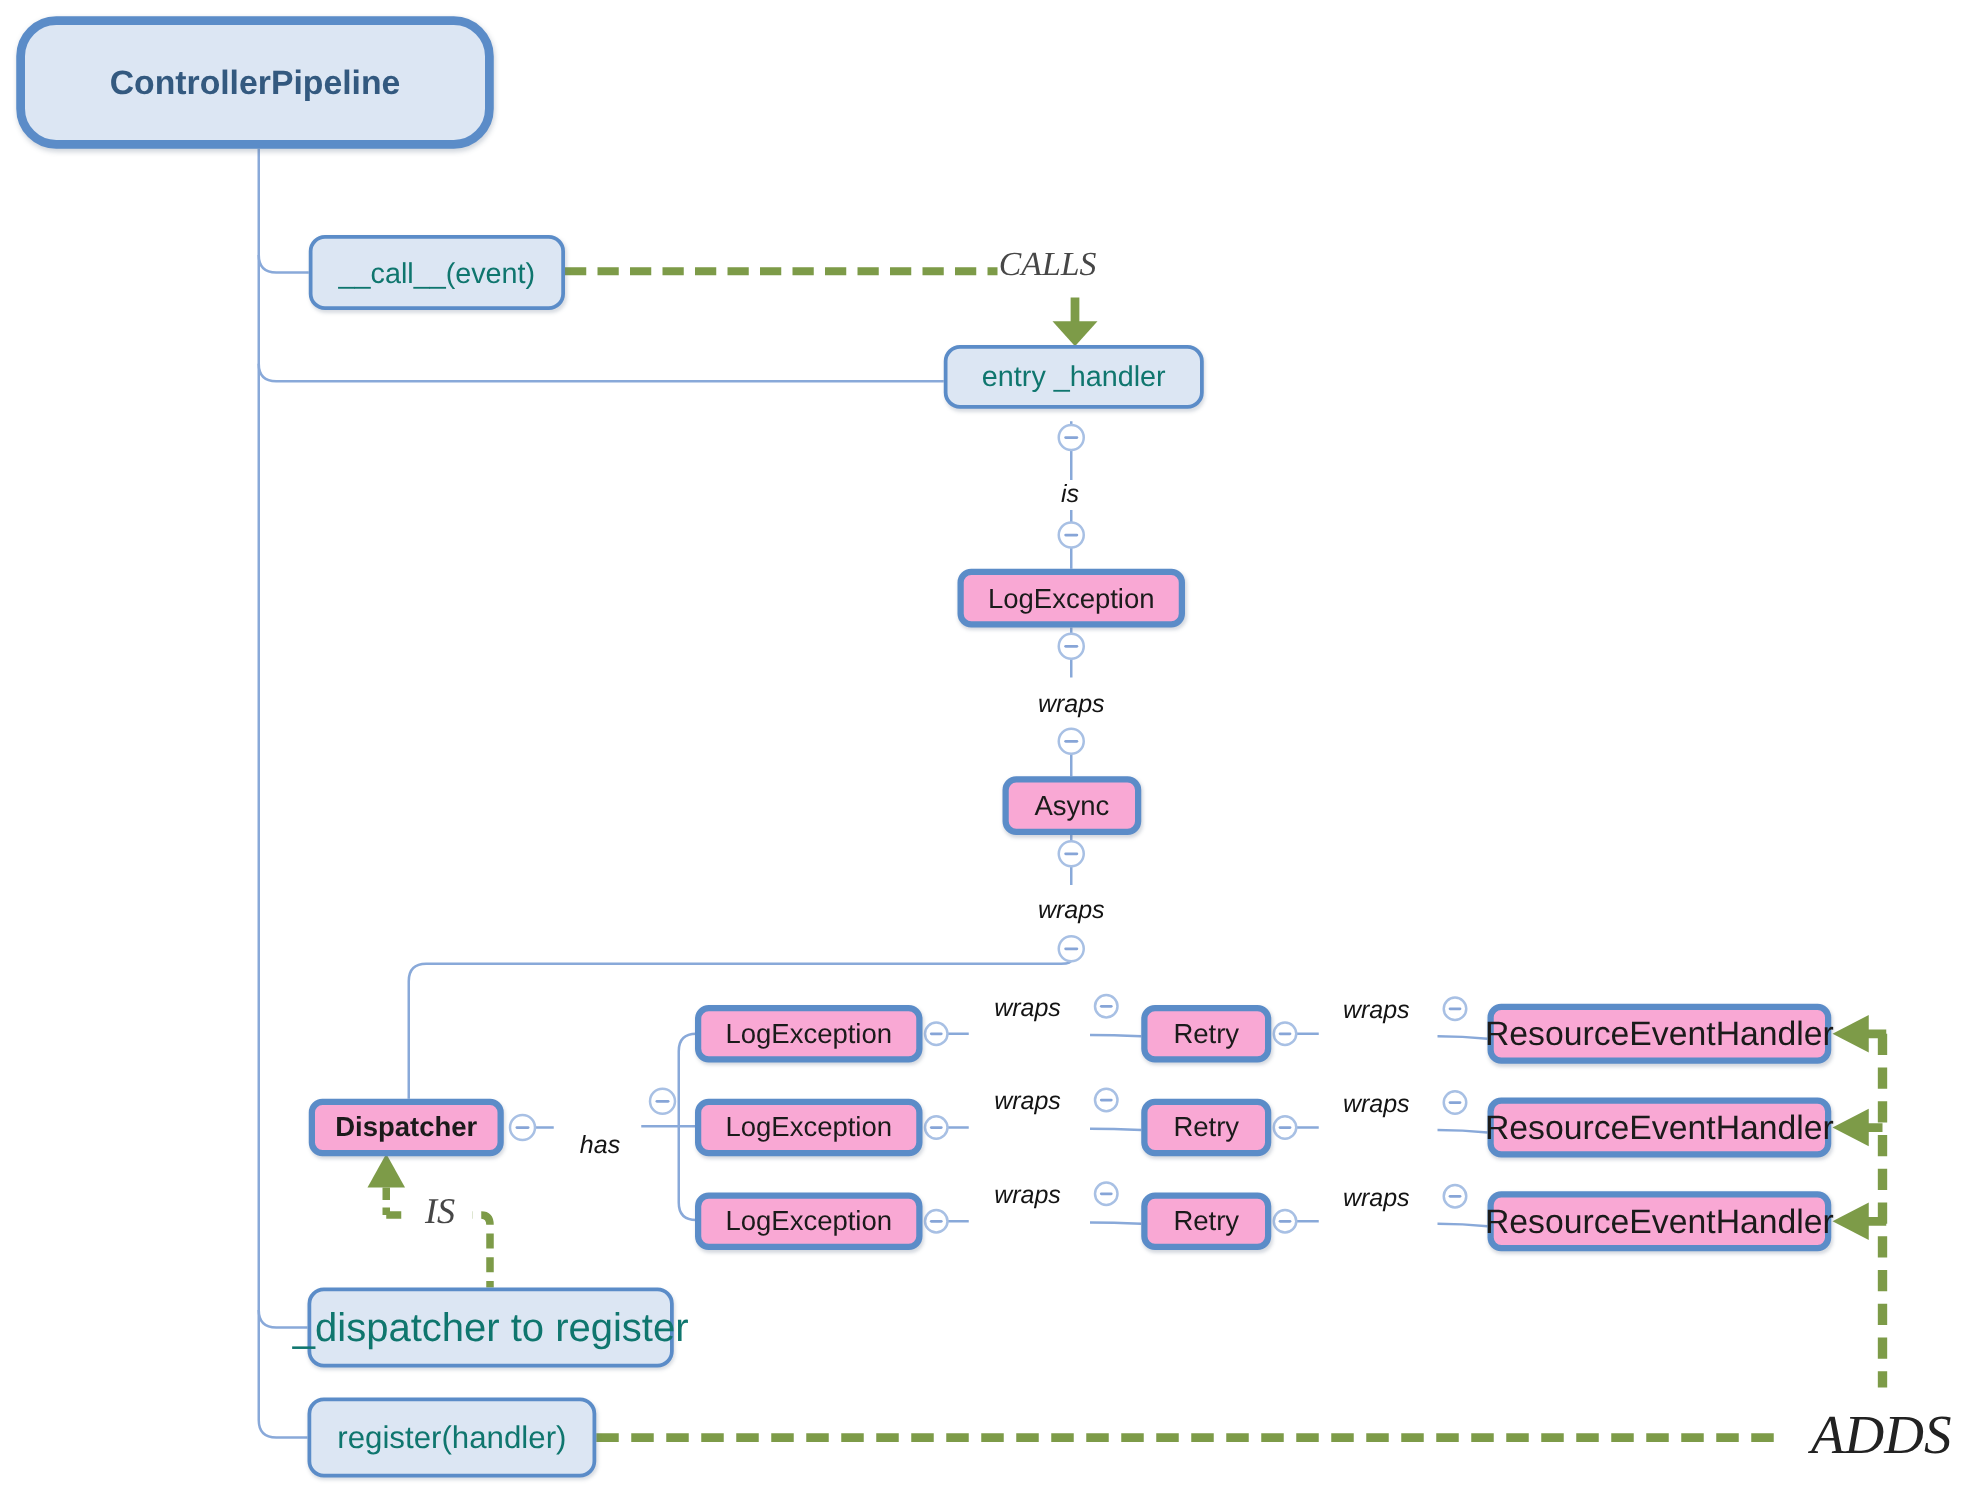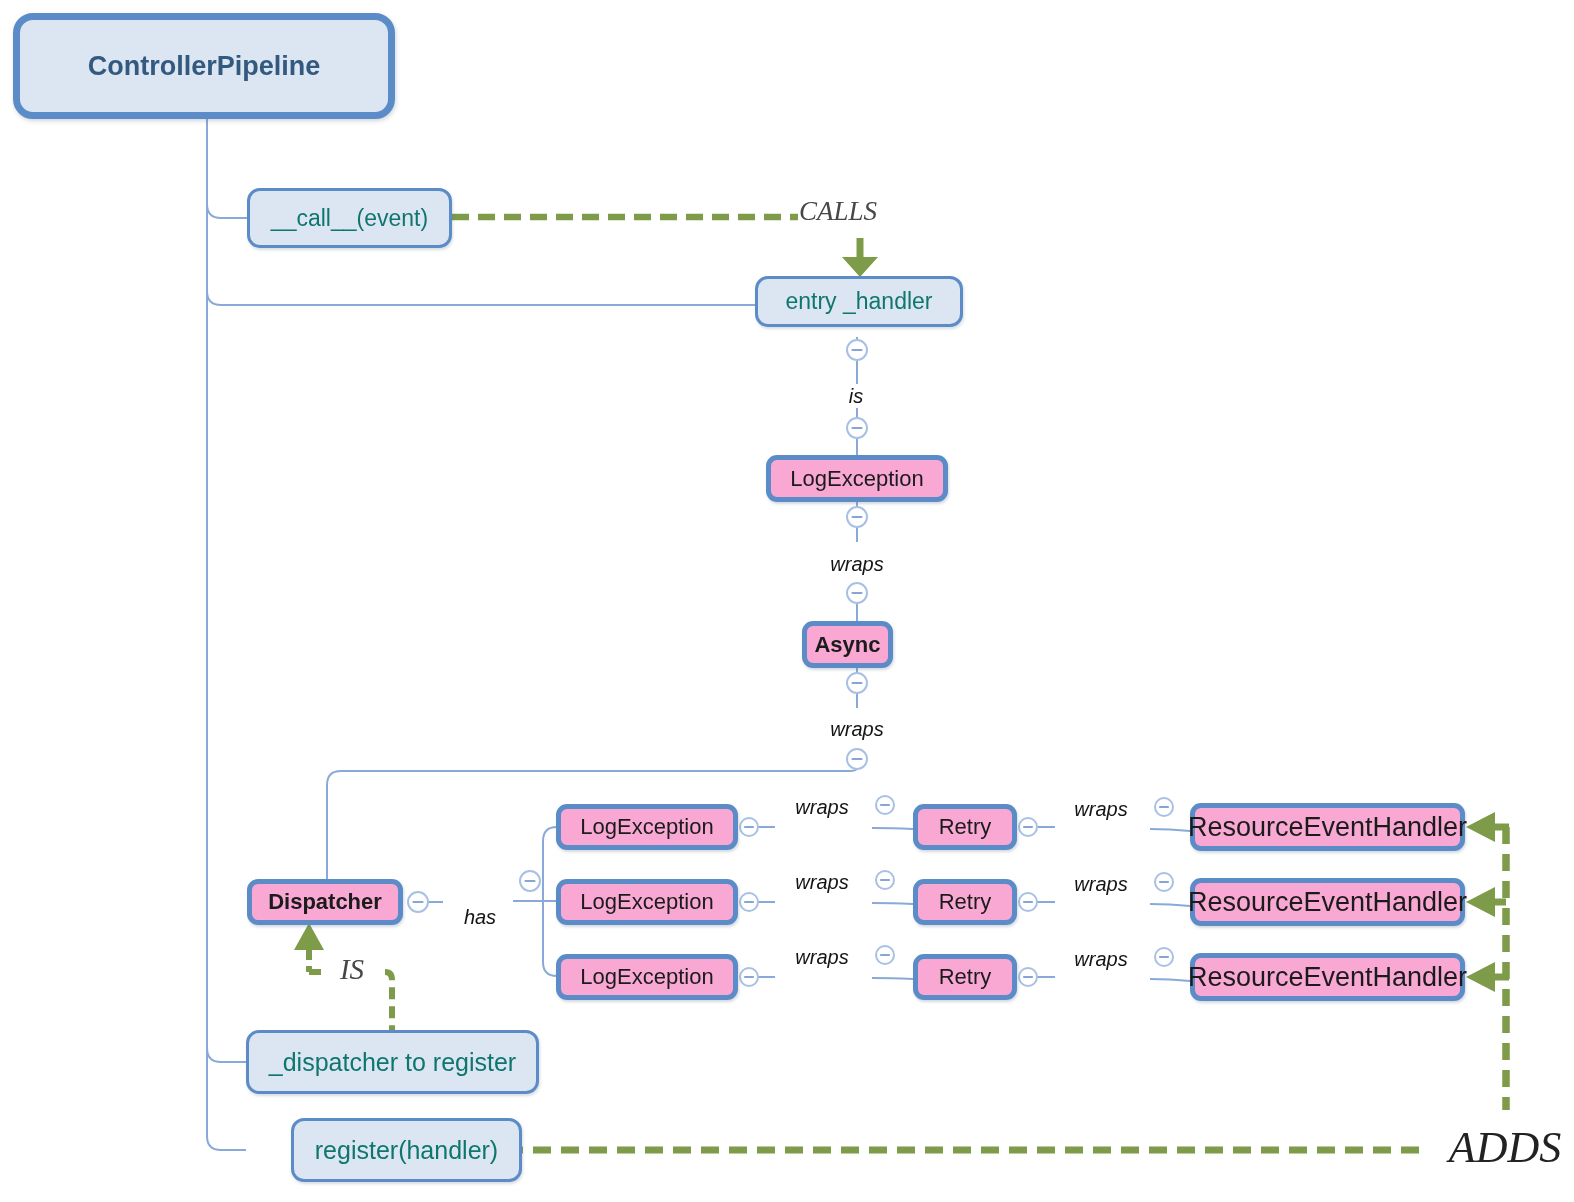--- a/index.html
+++ b/index.html
@@ -17,21 +17,21 @@
     background:#dce6f3; border:3px solid #5b8cc8; border-radius:13px;
     color:#0f766e; font-size:23px;
     box-shadow:1px 2px 3px rgba(100,115,140,.25);
   }
   .g{ 
     background:#f9a8d4; border:5px solid #5b8cc8; border-radius:11px;
     color:#1b1b1b; font-size:22px;
     box-shadow:1px 2px 3px rgba(100,115,140,.28);
   }
   .root{
-    background:#dce6f3; border:7px solid #5b8cc8; border-radius:20px;
+    background:#dce6f3; border:7px solid #5b8cc8; border-radius:32px;
     color:#33597f; font-size:27px; font-weight:bold;
     box-shadow:1px 2px 4px rgba(100,115,140,.3);
   }
   .small{font-size:27px;}
   .rel{ 
     position:absolute; z-index:2; transform:translate(-50%,-50%);
     font-style:italic; font-size:20px; color:#141414; white-space:nowrap;
   }
   .verb{ 
     position:absolute; z-index:3;
@@ -208,39 +208,39 @@
   </svg>
 
   <div class="node root" style="left:13px; top:13px; width:382px; height:106px;">ControllerPipeline</div>
 
   <div class="node m" style="left:247px; top:188px; width:205px; height:60px;">__call__(event)</div>
 
   <div class="node m" style="left:755px; top:276px; width:208px; height:51px;">entry _handler</div>
 
   <div class="node g" style="left:766px; top:455px; width:182px; height:47px;">LogException</div>
 
-  <div class="node g" style="left:802px; top:621px; width:91px; height:47px;font-weight:bold;">Async</div>
+  <div class="node g" style="left:802px; top:621px; width:111px; height:47px;">Async</div>
 
   <div class="node g" style="left:247px; top:879px; width:156px; height:46px;font-weight:bold;">Dispatcher</div>
 
   <div class="node g" style="left:556px; top:804px; width:182px; height:46px;">LogException</div>
   <div class="node g" style="left:913px; top:804px; width:104px; height:46px;">Retry</div>
   <div class="node g small" style="left:1190px; top:803px; width:275px; height:48px;">ResourceEventHandler</div>
 
   <div class="node g" style="left:556px; top:879px; width:182px; height:46px;">LogException</div>
   <div class="node g" style="left:913px; top:879px; width:104px; height:46px;">Retry</div>
   <div class="node g small" style="left:1190px; top:878px; width:275px; height:48px;">ResourceEventHandler</div>
 
   <div class="node g" style="left:556px; top:954px; width:182px; height:46px;">LogException</div>
   <div class="node g" style="left:913px; top:954px; width:104px; height:46px;">Retry</div>
   <div class="node g small" style="left:1190px; top:953px; width:275px; height:48px;">ResourceEventHandler</div>
 
-  <div class="node m" style="left:246px; top:1030px; width:293px; height:64px; font-size:25px;">_dispatcher to register</div>
-
-  <div class="node m" style="left:246px; top:1118px; width:231px; height:64px; font-size:25px;margin-left:45px;">register(handler)</div>
+  <div class="node m" style="left:246px; top:1030px; width:293px; height:64px; font-size:32px;">_dispatcher to register</div>
+
+  <div class="node m" style="left:246px; top:1118px; width:231px; height:64px; font-size:25px;">register(handler)</div>
 
   <div class="rel" style="left:856px; top:396px;">is</div>
   <div class="rel" style="left:857px; top:564px;">wraps</div>
   <div class="rel" style="left:857px; top:729px;">wraps</div>
   <div class="rel" style="left:480px; top:917px;">has</div>
 
   <div class="rel" style="left:822px; top:807px;">wraps</div>
   <div class="rel" style="left:1101px; top:809px;">wraps</div>
   <div class="rel" style="left:822px; top:882px;">wraps</div>
   <div class="rel" style="left:1101px; top:884px;">wraps</div>

